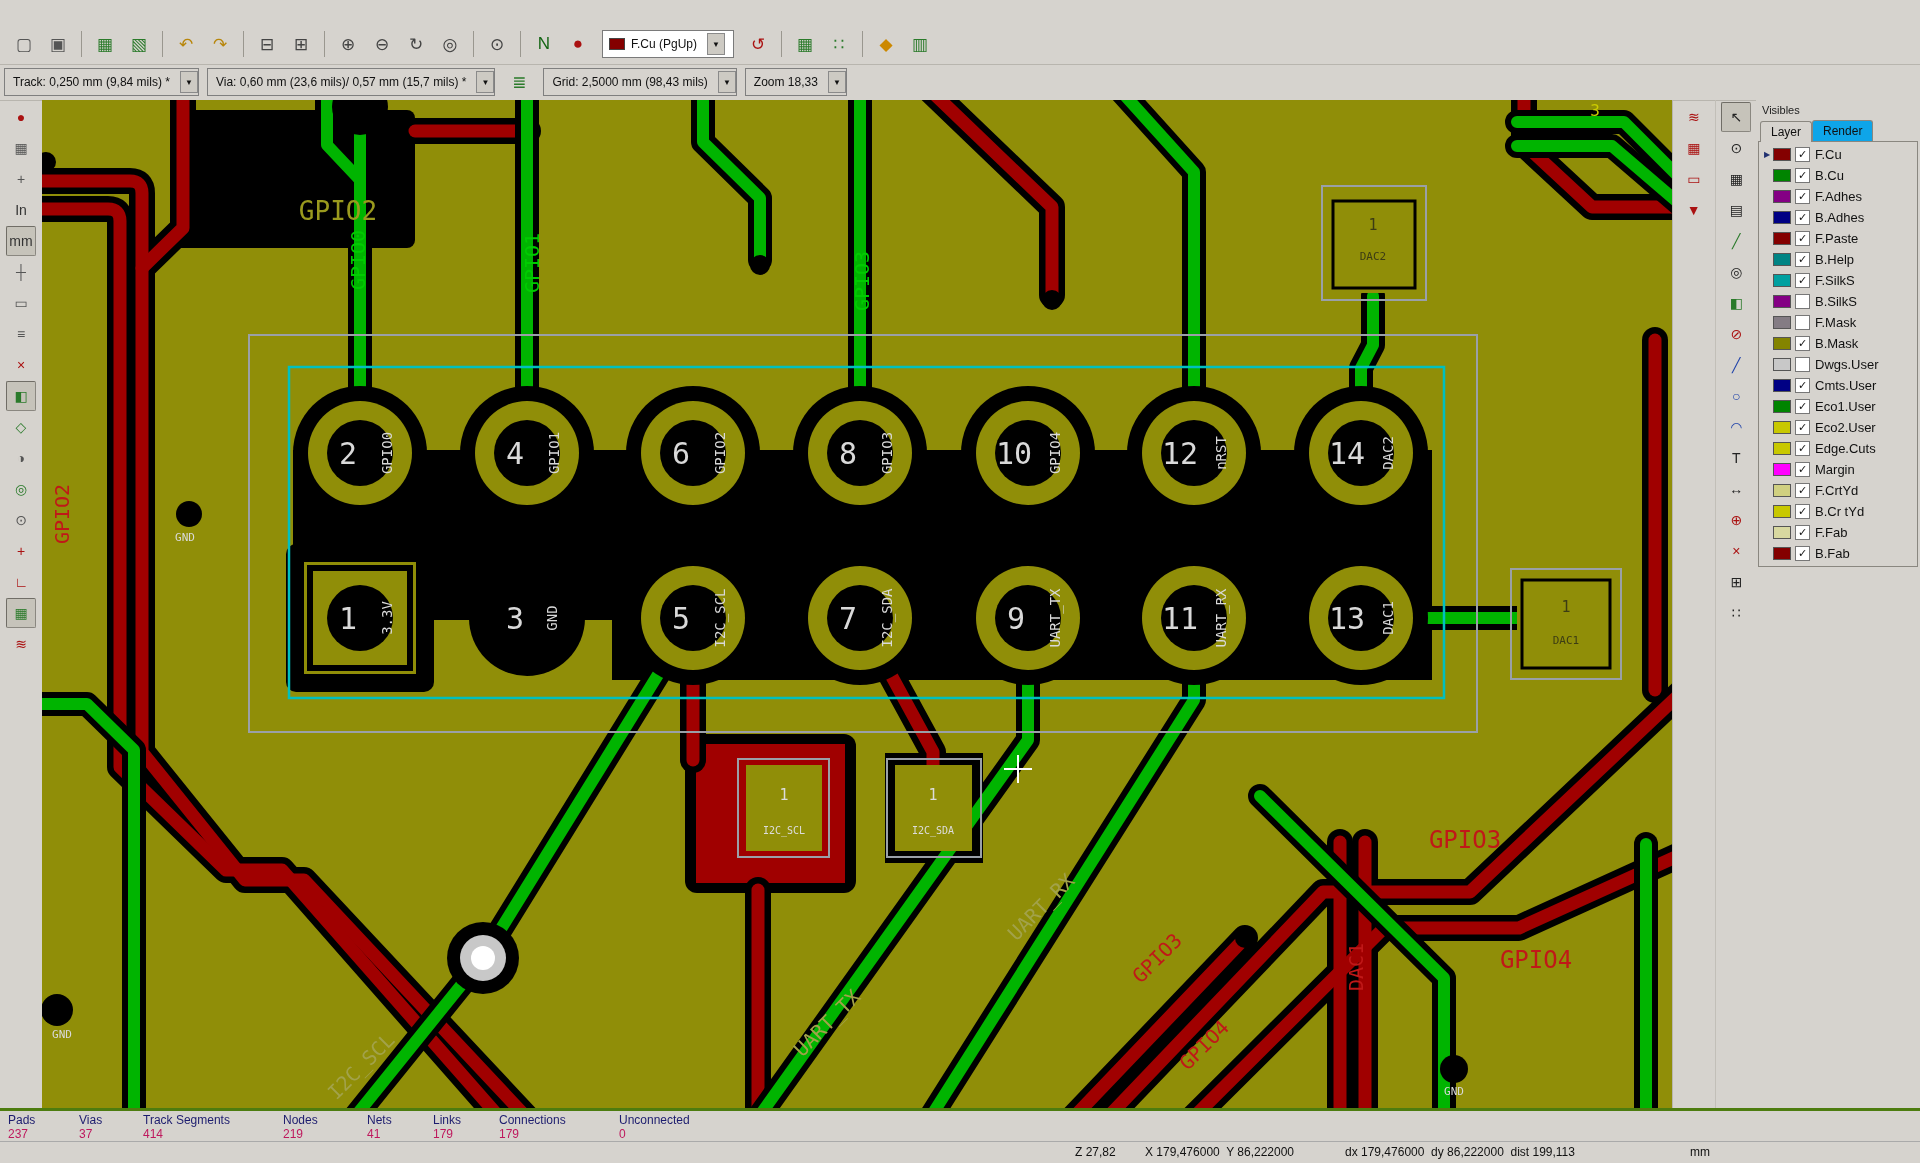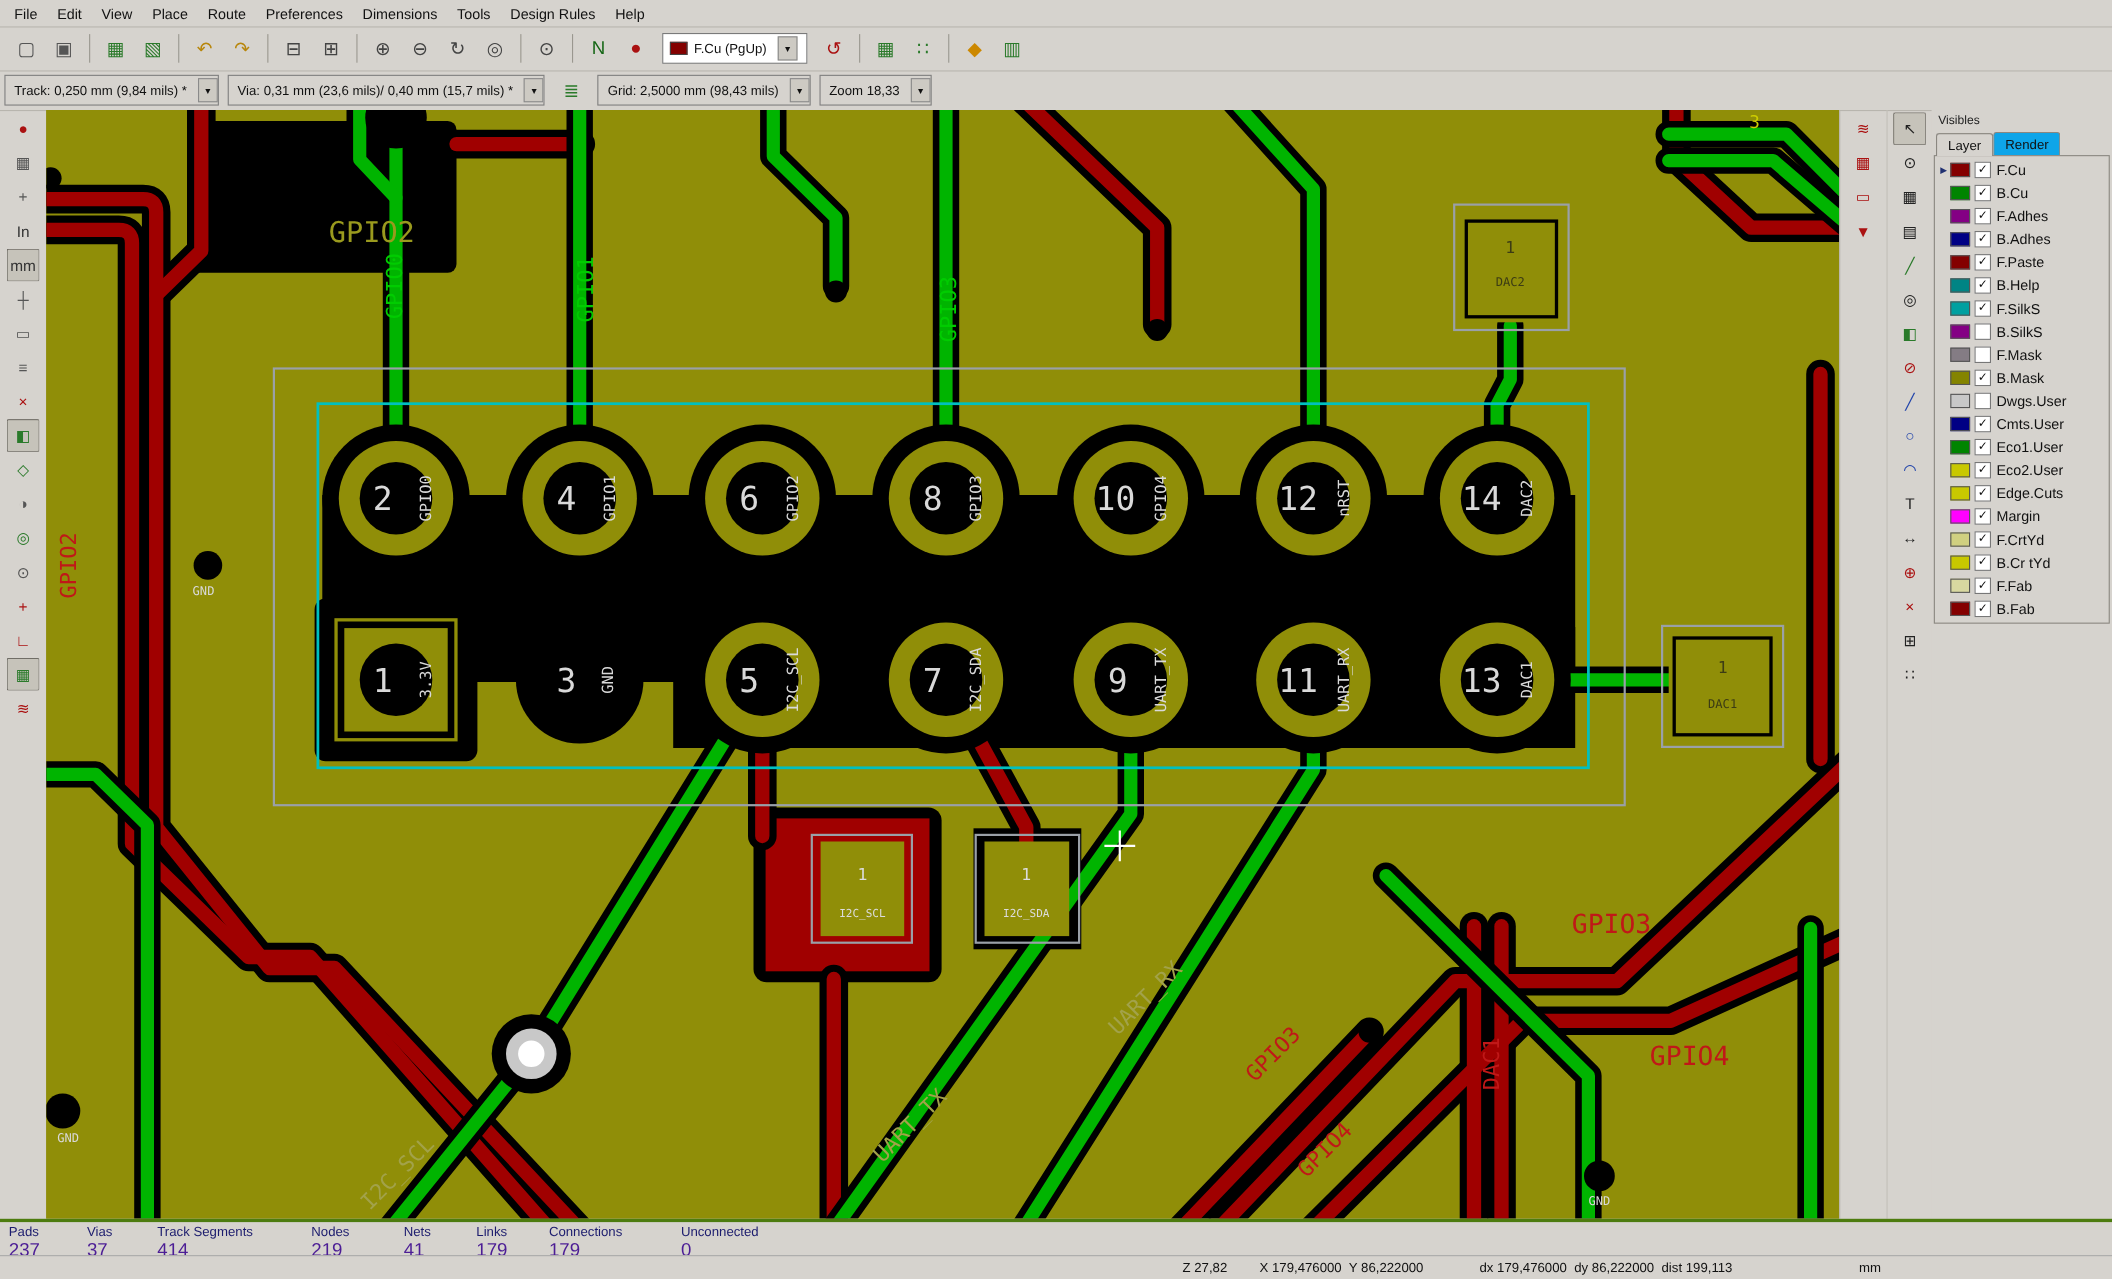--- a/index.html
+++ b/index.html
@@ -32,21 +32,21 @@
   .lcaret{width:12px;font-size:8px;color:#203070;text-align:center}
   .lswatch{width:16px;height:11px;border:1px solid #555;margin-right:4px;flex:none}
   .lcheck{width:13px;height:13px;border:1px solid #777;background:#fff;font-size:11px;line-height:13px;text-align:center;margin-right:5px;flex:none}
   .llabel{font-size:13px;white-space:nowrap}
   .statusbar{position:absolute;left:0;right:0;top:1108px;height:33px;border-top:3px solid #4d7c0f;display:flex;padding-left:8px;background:#d6d3ce}
   .sfield{padding-top:2px}
   .sfield:nth-child(1){width:71px}.sfield:nth-child(2){width:64px}.sfield:nth-child(3){width:140px}
   .sfield:nth-child(4){width:84px}.sfield:nth-child(5){width:66px}.sfield:nth-child(6){width:66px}
   .sfield:nth-child(7){width:120px}
   .slabel{font-size:12px;color:#1c1c6e}
-  .sval{font-size:17px;color:#4c1d95}
+  .sval{font-size:12px;color:#be185d}
   .bottominfo{position:absolute;left:0;right:0;top:1141px;height:22px;border-top:1px solid #aaa;font-size:12px;background:#d6d3ce}
   .bottominfo span{position:absolute;top:3px;white-space:pre}
   
   .oG{stroke:#000;stroke-width:24;fill:none;stroke-linecap:round;stroke-linejoin:round}
   .cG{stroke:#00b400;stroke-width:12;fill:none;stroke-linecap:round;stroke-linejoin:round}
   .oR{stroke:#000;stroke-width:26;fill:none;stroke-linecap:round;stroke-linejoin:round}
   .cR{stroke:#a00000;stroke-width:13;fill:none;stroke-linecap:round;stroke-linejoin:round}
   .pb{fill:#000}.pr{fill:#908e08}.ph{fill:#000}
   .pn{fill:#d9d9d9;font:30px "DejaVu Sans Mono",monospace;text-anchor:middle}
   .pt{fill:#d9d9d9;font:14px "DejaVu Sans Mono",monospace;text-anchor:middle}
@@ -56,32 +56,20 @@
   .lt{fill:#dcdcdc;font:10px "DejaVu Sans Mono",monospace;text-anchor:middle}
   .clab{font-family:"DejaVu Sans Mono",monospace;text-anchor:middle}
   .cy1{fill:none;stroke:#9aa0a8;stroke-width:2}
   .cy2{fill:none;stroke:#00c0c0;stroke-width:2.5}
 </style>
 </head>
 <body>
 
 <div class="app">
 
-  <div class="menubar">
-      <span class="menu-item">File</span>
-      <span class="menu-item">Edit</span>
-      <span class="menu-item">View</span>
-      <span class="menu-item">Place</span>
-      <span class="menu-item">Route</span>
-      <span class="menu-item">Preferences</span>
-      <span class="menu-item">Dimensions</span>
-      <span class="menu-item">Tools</span>
-      <span class="menu-item">Design Rules</span>
-      <span class="menu-item">Help</span>
-    </div>
 
   <div class="toolbar1">
     <span style="display:flex;align-items:center;gap:2px">
         <div class="tbtn" title="new-board-button" style="color: rgb(85, 85, 85);">▢</div>
         <div class="tbtn" title="open-board-button" style="color: rgb(85, 85, 85);">▣</div>
         <div class="tsep"></div>
         <div class="tbtn" title="footprint-editor-button" style="color: rgb(42, 122, 42);">▦</div>
         <div class="tbtn" title="footprint-browser-button" style="color: rgb(42, 122, 42);">▧</div>
         <div class="tsep"></div>
         <div class="tbtn" title="undo-button" style="color: rgb(184, 134, 11);">↶</div>
@@ -115,21 +103,21 @@
         <div class="tbtn" title="scripting-console-button" style="color: rgb(42, 122, 42);">▥</div>
       </span>
   </div>
 
   <div class="toolbar2">
     <div class="combo">
       <span>Track: 0,250 mm (9,84 mils) *</span>
       <span class="arrow">▼</span>
     </div>
     <div class="combo">
-      <span>Via: 0,31 mm (23,6 mils)/ 0,40 mm (15,7 mils) *</span>
+      <span>Via: 0,60 mm (23,6 mils)/ 0,57 mm (15,7 mils) *</span>
       <span class="arrow">▼</span>
     </div>
     <div class="tbtn" style="color:#2a7a2a">≣</div>
     <div class="combo">
       <span>Grid: 2,5000 mm (98,43 mils)</span>
       <span class="arrow">▼</span>
     </div>
     <div class="combo">
       <span>Zoom 18,33</span>
       <span class="arrow">▼</span>

